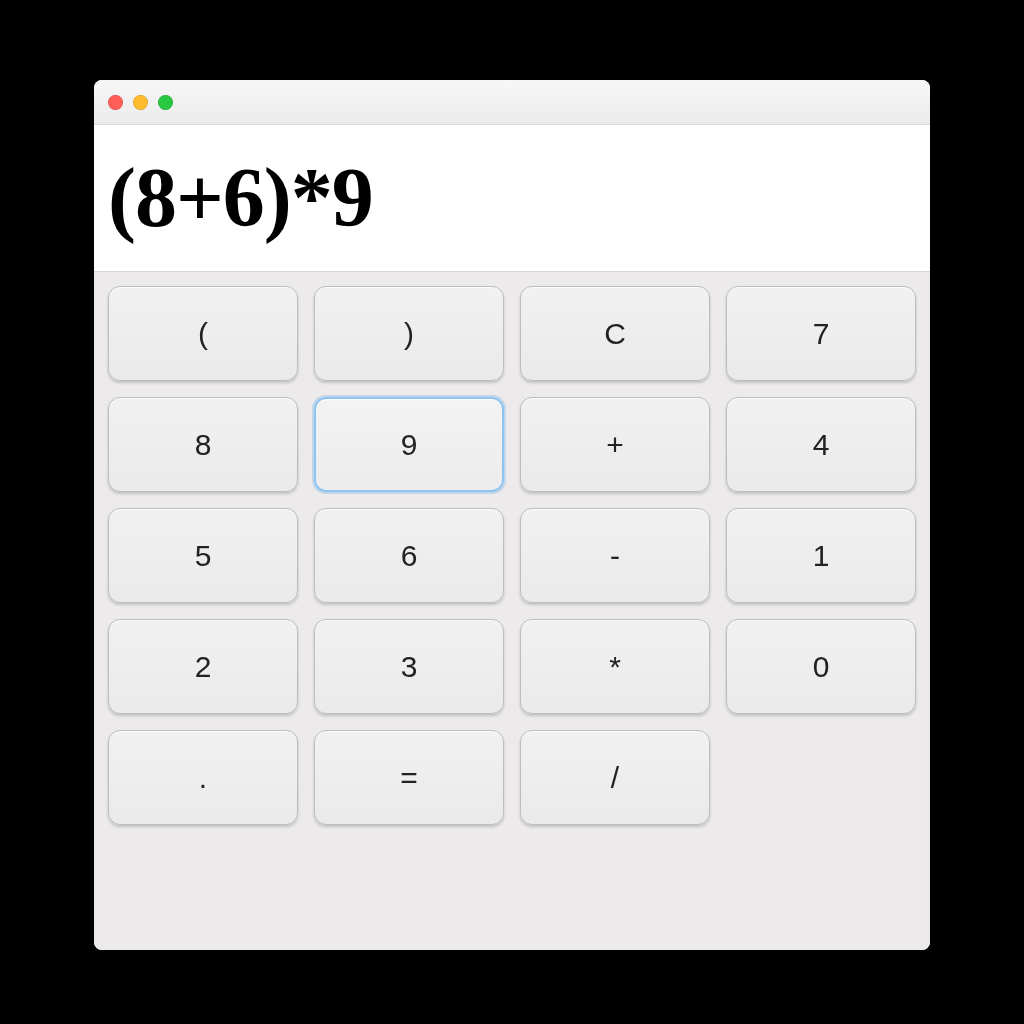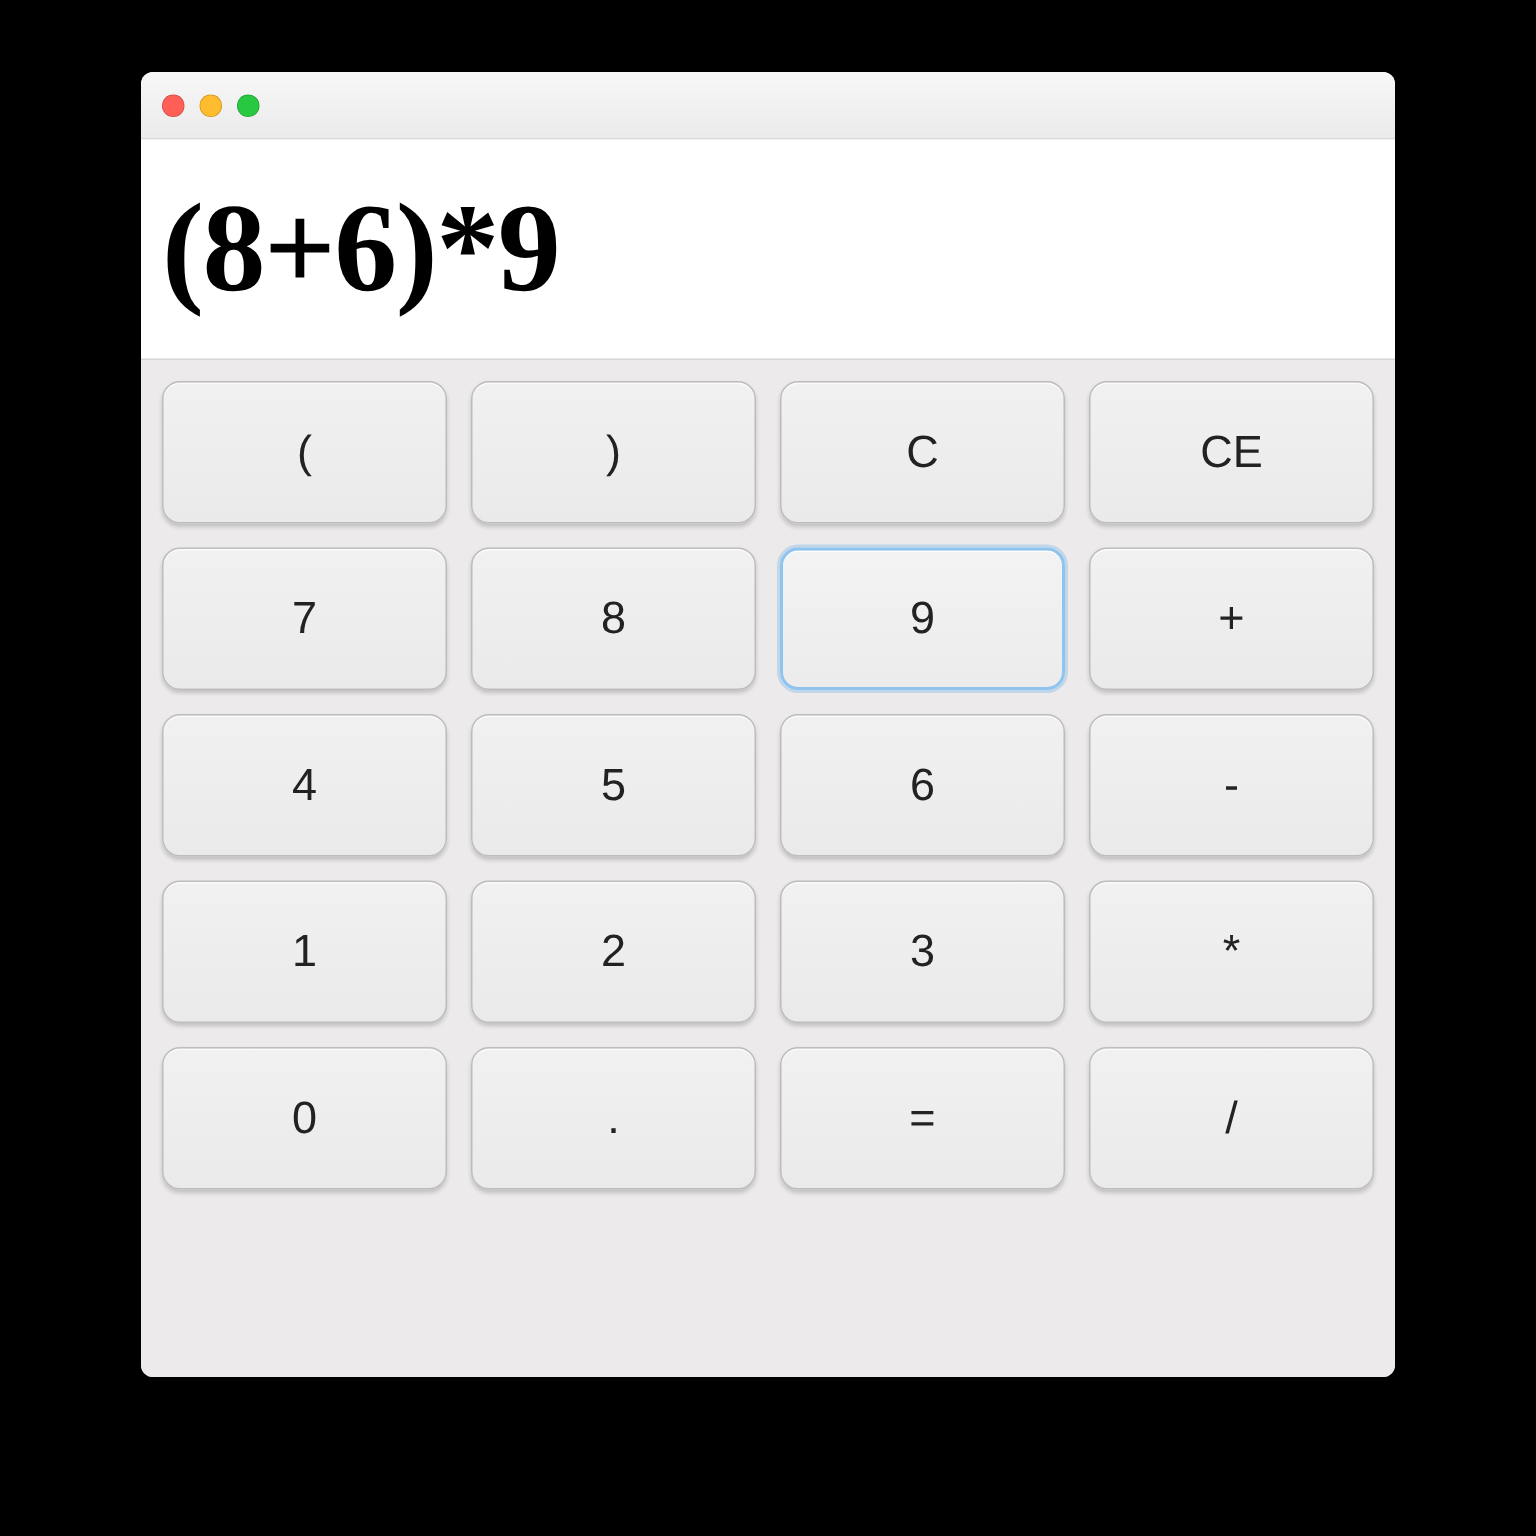--- a/index.html
+++ b/index.html
@@ -8,21 +8,21 @@
     width: 1024px;
     height: 1024px;
     background: #000;
     font-family: "Helvetica Neue", Helvetica, Arial, sans-serif;
     -webkit-font-smoothing: antialiased;
   }
 
   .window {
     position: absolute;
     left: 94px;
-    top: 48px;
+    top: 80px;
     width: 836px;
     height: 870px;
     background: #ededed;
     border-radius: 8px;
     box-shadow: 0 20px 60px rgba(0,0,0,0.55), 0 0 0 1px rgba(0,0,0,0.15);
     overflow: hidden;
     display: flex;
     flex-direction: column;
   }
 
@@ -112,21 +112,20 @@
 
   <div class="display">
     <span class="display-text">(8+6)*9</span>
   </div>
 
   <div class="keys">
 
     <div class="key">(</div>
     <div class="key">)</div>
     <div class="key">C</div>
-    <div class="key">CE</div>
 
     <div class="key">7</div>
     <div class="key">8</div>
     <div class="key focused">9</div>
     <div class="key">+</div>
 
     <div class="key">4</div>
     <div class="key">5</div>
     <div class="key">6</div>
     <div class="key">-</div>

